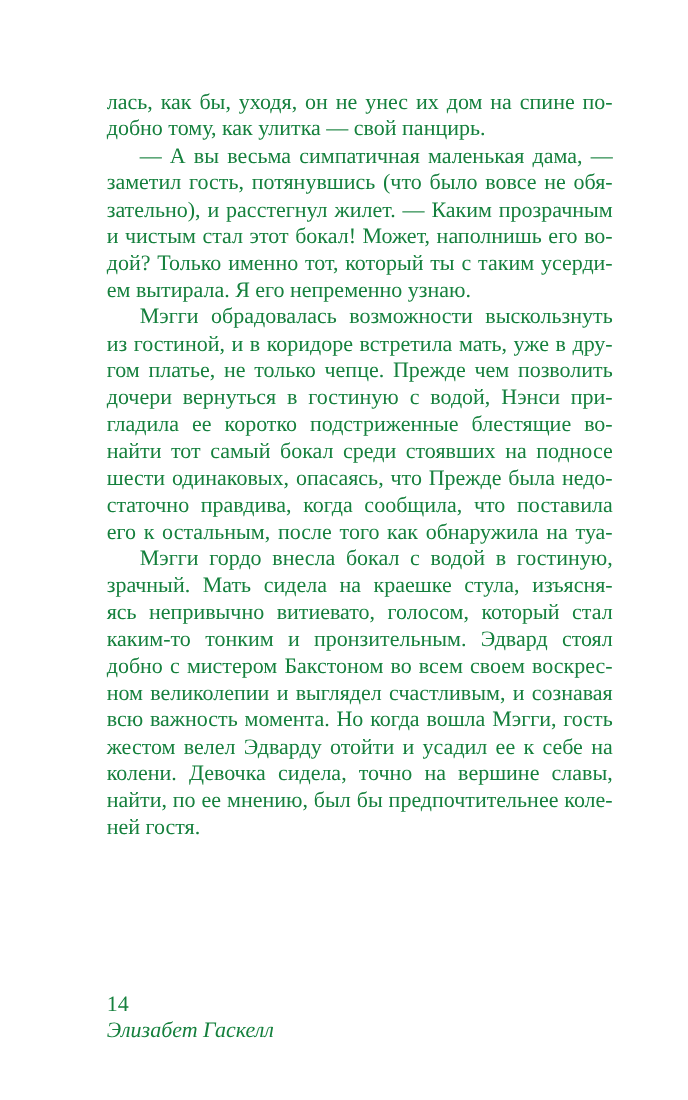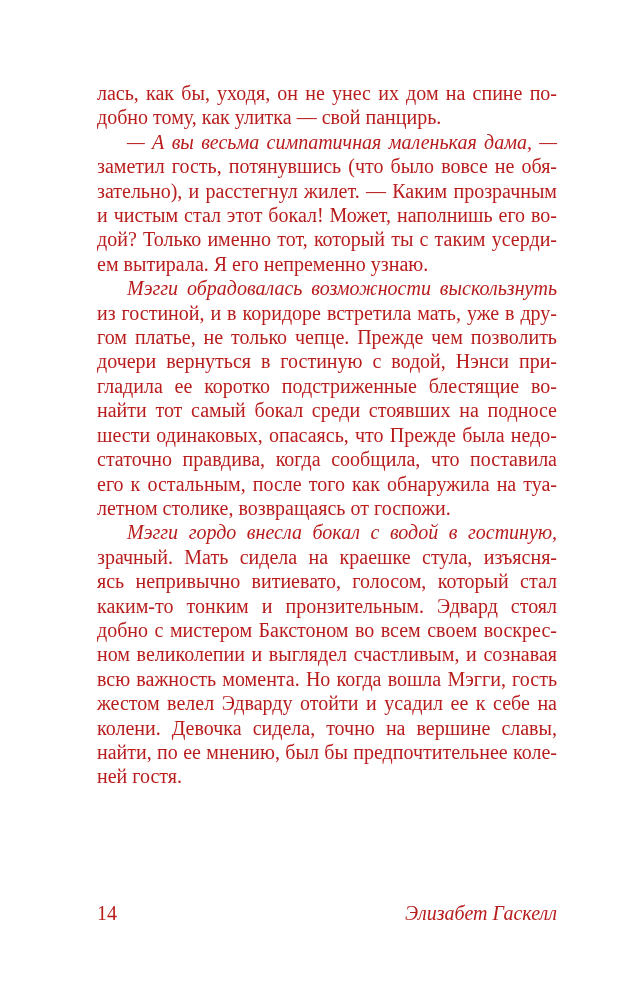--- a/index.html
+++ b/index.html
@@ -9,52 +9,52 @@
     height: 1000px;
     background: #ffffff;
     overflow: hidden;
   }
   .page {
     position: relative;
     width: 625px;
     height: 1000px;
     background: #ffffff;
     font-family: "Liberation Serif", "DejaVu Serif", serif;
-    color: #b91c1c;
+    color: #15803d;
   }
   .text-block {
     position: absolute;
     left: 97px;
     top: 81px;
     width: 460px;
     font-size: 20px;
     line-height: 24.4px;
   }
   .line {
     text-align: left;
     white-space: normal;
   }
   .line.fill {
     text-align: justify;
     text-align-last: justify;
   }
   .line.indent {
     text-indent: 30px;
-    font-style: italic;
   }
   .footer {
     position: absolute;
     left: 97px;
     top: 901px;
     width: 460px;
     display: flex;
     justify-content: space-between;
     align-items: baseline;
     font-size: 20px;
     line-height: 24px;
+    flex-direction: column;
   }
   .footer .author {
     font-style: italic;
     text-align: center;
   }
 </style>
 </head>
 <body>
 
 <div class="page">
@@ -69,21 +69,20 @@
       <div class="line">ем вытирала. Я его непременно узнаю.</div>
       <div class="line fill indent">Мэгги обрадовалась возможности выскользнуть</div>
       <div class="line fill">из гостиной, и в коридоре встретила мать, уже в дру-</div>
       <div class="line fill">гом платье, не только чепце. Прежде чем позволить</div>
       <div class="line fill">дочери вернуться в гостиную с водой, Нэнси при-</div>
       <div class="line fill">гладила ее коротко подстриженные блестящие во-</div>
       <div class="line fill">найти тот самый бокал среди стоявших на подносе</div>
       <div class="line fill">шести одинаковых, опасаясь, что Прежде была недо-</div>
       <div class="line fill">статочно правдива, когда сообщила, что поставила</div>
       <div class="line fill">его к остальным, после того как обнаружила на туа-</div>
-      <div class="line">летном столике, возвращаясь от госпожи.</div>
       <div class="line fill indent">Мэгги гордо внесла бокал с водой в гостиную,</div>
       <div class="line fill">зрачный. Мать сидела на краешке стула, изъясня-</div>
       <div class="line fill">ясь непривычно витиевато, голосом, который стал</div>
       <div class="line fill">каким-то тонким и пронзительным. Эдвард стоял</div>
       <div class="line fill">добно с мистером Бакстоном во всем своем воскрес-</div>
       <div class="line fill">ном великолепии и выглядел счастливым, и сознавая</div>
       <div class="line fill">всю важность момента. Но когда вошла Мэгги, гость</div>
       <div class="line fill">жестом велел Эдварду отойти и усадил ее к себе на</div>
       <div class="line fill">колени. Девочка сидела, точно на вершине славы,</div>
       <div class="line fill">найти, по ее мнению, был бы предпочтительнее коле-</div>

